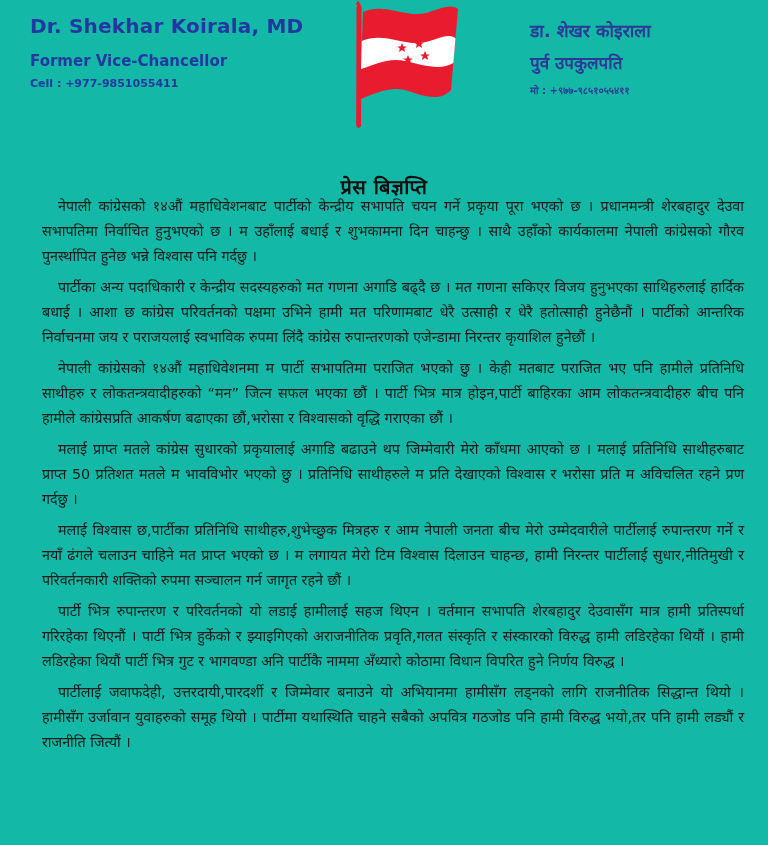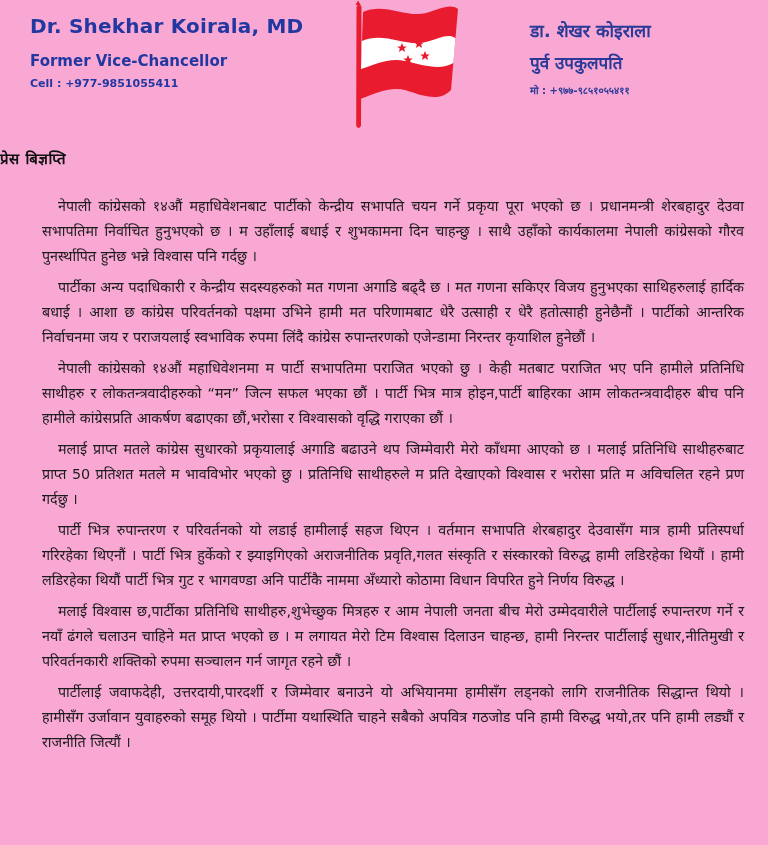--- a/index.html
+++ b/index.html
@@ -1,38 +1,38 @@
 <!DOCTYPE html>
 <html><head>
 <meta charset="utf-8">
 <style>
   * { margin:0; padding:0; box-sizing:border-box; }
   html,body { background:#ffffff; }
   .page {
     position:relative;
     width:768px; height:845px;
-    background:#f9a8d4;
+    background:#14b8a6;
     font-family:"DejaVu Sans", sans-serif;
     overflow:hidden;
   }
   
   .letterhead { position:absolute; top:0; left:0; width:768px; height:132px; }
   .lh-left  { position:absolute; left:30px;  top:14px; color:#2238a0; }
   .lh-left .lh-name  { font-size:20px; font-weight:bold; letter-spacing:.2px; }
   .lh-left .lh-sub   { font-size:15px; font-weight:bold; margin-top:14px; }
   .lh-left .lh-phone { font-size:11px; font-weight:bold; margin-top:7px; }
   .lh-flag { position:absolute; left:344px; top:0px; width:122px; height:130px; }
   .lh-right { position:absolute; left:530px; top:18px; color:#2c3a97; }
   .lh-right .lh-name  { font-size:17.5px; font-weight:bold; }
   .lh-right .lh-sub   { font-size:17px;   font-weight:bold; margin-top:9px; }
   .lh-right .lh-phone { font-size:10px;   font-weight:bold; margin-top:9px; }
   
   .doc-title {
-    position:absolute; top:148px; left:0; width:768px;
-    font-size:15px; font-weight:bold; color:#101010;
+    position:absolute; top:173px; left:0; width:768px;
+    text-align:center; font-size:20px; font-weight:bold; color:#101010;
     letter-spacing:.5px;
   }
   .doc-body {
     position:absolute; top:188px; left:42px; width:702px;
     font-size:14.3px; line-height:25px; color:#1c1c1c;
     text-align:justify;
   }
   .salutation { text-align:left; margin-bottom:4px; }
   .para { text-indent:16px; margin-top:6px; }
 </style>
@@ -87,18 +87,18 @@
 
   </div>
 
   <div class="doc-title">प्रेस बिज्ञप्ति</div>
 
   <div class="doc-body">
     <p class="para">नेपाली कांग्रेसको १४औं महाधिवेशनबाट पार्टीको केन्द्रीय सभापति चयन गर्ने प्रकृया पूरा भएको छ । प्रधानमन्त्री शेरबहादुर देउवा सभापतिमा निर्वाचित हुनुभएको छ । म उहाँलाई बधाई र शुभकामना दिन चाहन्छु । साथै उहाँको कार्यकालमा नेपाली कांग्रेसको गौरव पुनर्स्थापित हुनेछ भन्ने विश्वास पनि गर्दछु ।</p>
     <p class="para">पार्टीका अन्य पदाधिकारी र केन्द्रीय सदस्यहरुको मत गणना अगाडि बढ्दै छ । मत गणना सकिएर विजय हुनुभएका साथिहरुलाई हार्दिक बधाई । आशा छ कांग्रेस परिवर्तनको पक्षमा उभिने हामी मत परिणामबाट धेरै उत्साही र धेरै हतोत्साही हुनेछैनौं । पार्टीको आन्तरिक निर्वाचनमा जय र पराजयलाई स्वभाविक रुपमा लिंदै कांग्रेस रुपान्तरणको एजेन्डामा निरन्तर कृयाशिल हुनेछौं ।</p>
     <p class="para">नेपाली कांग्रेसको १४औं महाधिवेशनमा म पार्टी सभापतिमा पराजित भएको छु । केही मतबाट पराजित भए पनि हामीले प्रतिनिधि साथीहरु र लोकतन्त्रवादीहरुको “मन” जित्न सफल भएका छौं । पार्टी भित्र मात्र होइन,पार्टी बाहिरका आम लोकतन्त्रवादीहरु बीच पनि हामीले कांग्रेसप्रति आकर्षण बढाएका छौं,भरोसा र विश्वासको वृद्धि गराएका छौं ।</p>
     <p class="para">मलाई प्राप्त मतले कांग्रेस सुधारको प्रकृयालाई अगाडि बढाउने थप जिम्मेवारी मेरो काँधमा आएको छ । मलाई प्रतिनिधि साथीहरुबाट प्राप्त 50 प्रतिशत मतले म भावविभोर भएको छु । प्रतिनिधि साथीहरुले म प्रति देखाएको विश्वास र भरोसा प्रति म अविचलित रहने प्रण गर्दछु ।</p>
+    <p class="para">मलाई विश्वास छ,पार्टीका प्रतिनिधि साथीहरु,शुभेच्छुक मित्रहरु र आम नेपाली जनता बीच मेरो उम्मेदवारीले पार्टीलाई रुपान्तरण गर्ने र नयाँ ढंगले चलाउन चाहिने मत प्राप्त भएको छ । म लगायत मेरो टिम विश्वास दिलाउन चाहन्छ, हामी निरन्तर पार्टीलाई सुधार,नीतिमुखी र परिवर्तनकारी शक्तिको रुपमा सञ्चालन गर्न जागृत रहने छौं ।</p>
     <p class="para">पार्टी भित्र रुपान्तरण र परिवर्तनको यो लडाई हामीलाई सहज थिएन । वर्तमान सभापति शेरबहादुर देउवासँग मात्र हामी प्रतिस्पर्धा गरिरहेका थिएनौं । पार्टी भित्र हुर्केको र झ्याइगिएको अराजनीतिक प्रवृति,गलत संस्कृति र संस्कारको विरुद्ध हामी लडिरहेका थियौं । हामी लडिरहेका थियौं पार्टी भित्र गुट र भागवण्डा अनि पार्टीकै नाममा अँध्यारो कोठामा विधान विपरित हुने निर्णय विरुद्ध ।</p>
-    <p class="para">मलाई विश्वास छ,पार्टीका प्रतिनिधि साथीहरु,शुभेच्छुक मित्रहरु र आम नेपाली जनता बीच मेरो उम्मेदवारीले पार्टीलाई रुपान्तरण गर्ने र नयाँ ढंगले चलाउन चाहिने मत प्राप्त भएको छ । म लगायत मेरो टिम विश्वास दिलाउन चाहन्छ, हामी निरन्तर पार्टीलाई सुधार,नीतिमुखी र परिवर्तनकारी शक्तिको रुपमा सञ्चालन गर्न जागृत रहने छौं ।</p>
     <p class="para">पार्टीलाई जवाफदेही, उत्तरदायी,पारदर्शी र जिम्मेवार बनाउने यो अभियानमा हामीसँग लड्नको लागि राजनीतिक सिद्धान्त थियो । हामीसँग उर्जावान युवाहरुको समूह थियो । पार्टीमा यथास्थिति चाहने सबैको अपवित्र गठजोड पनि हामी विरुद्ध भयो,तर पनि हामी लड्यौं र राजनीति जित्यौं ।</p>
   </div>
 
 </div>
 
 </body></html>

